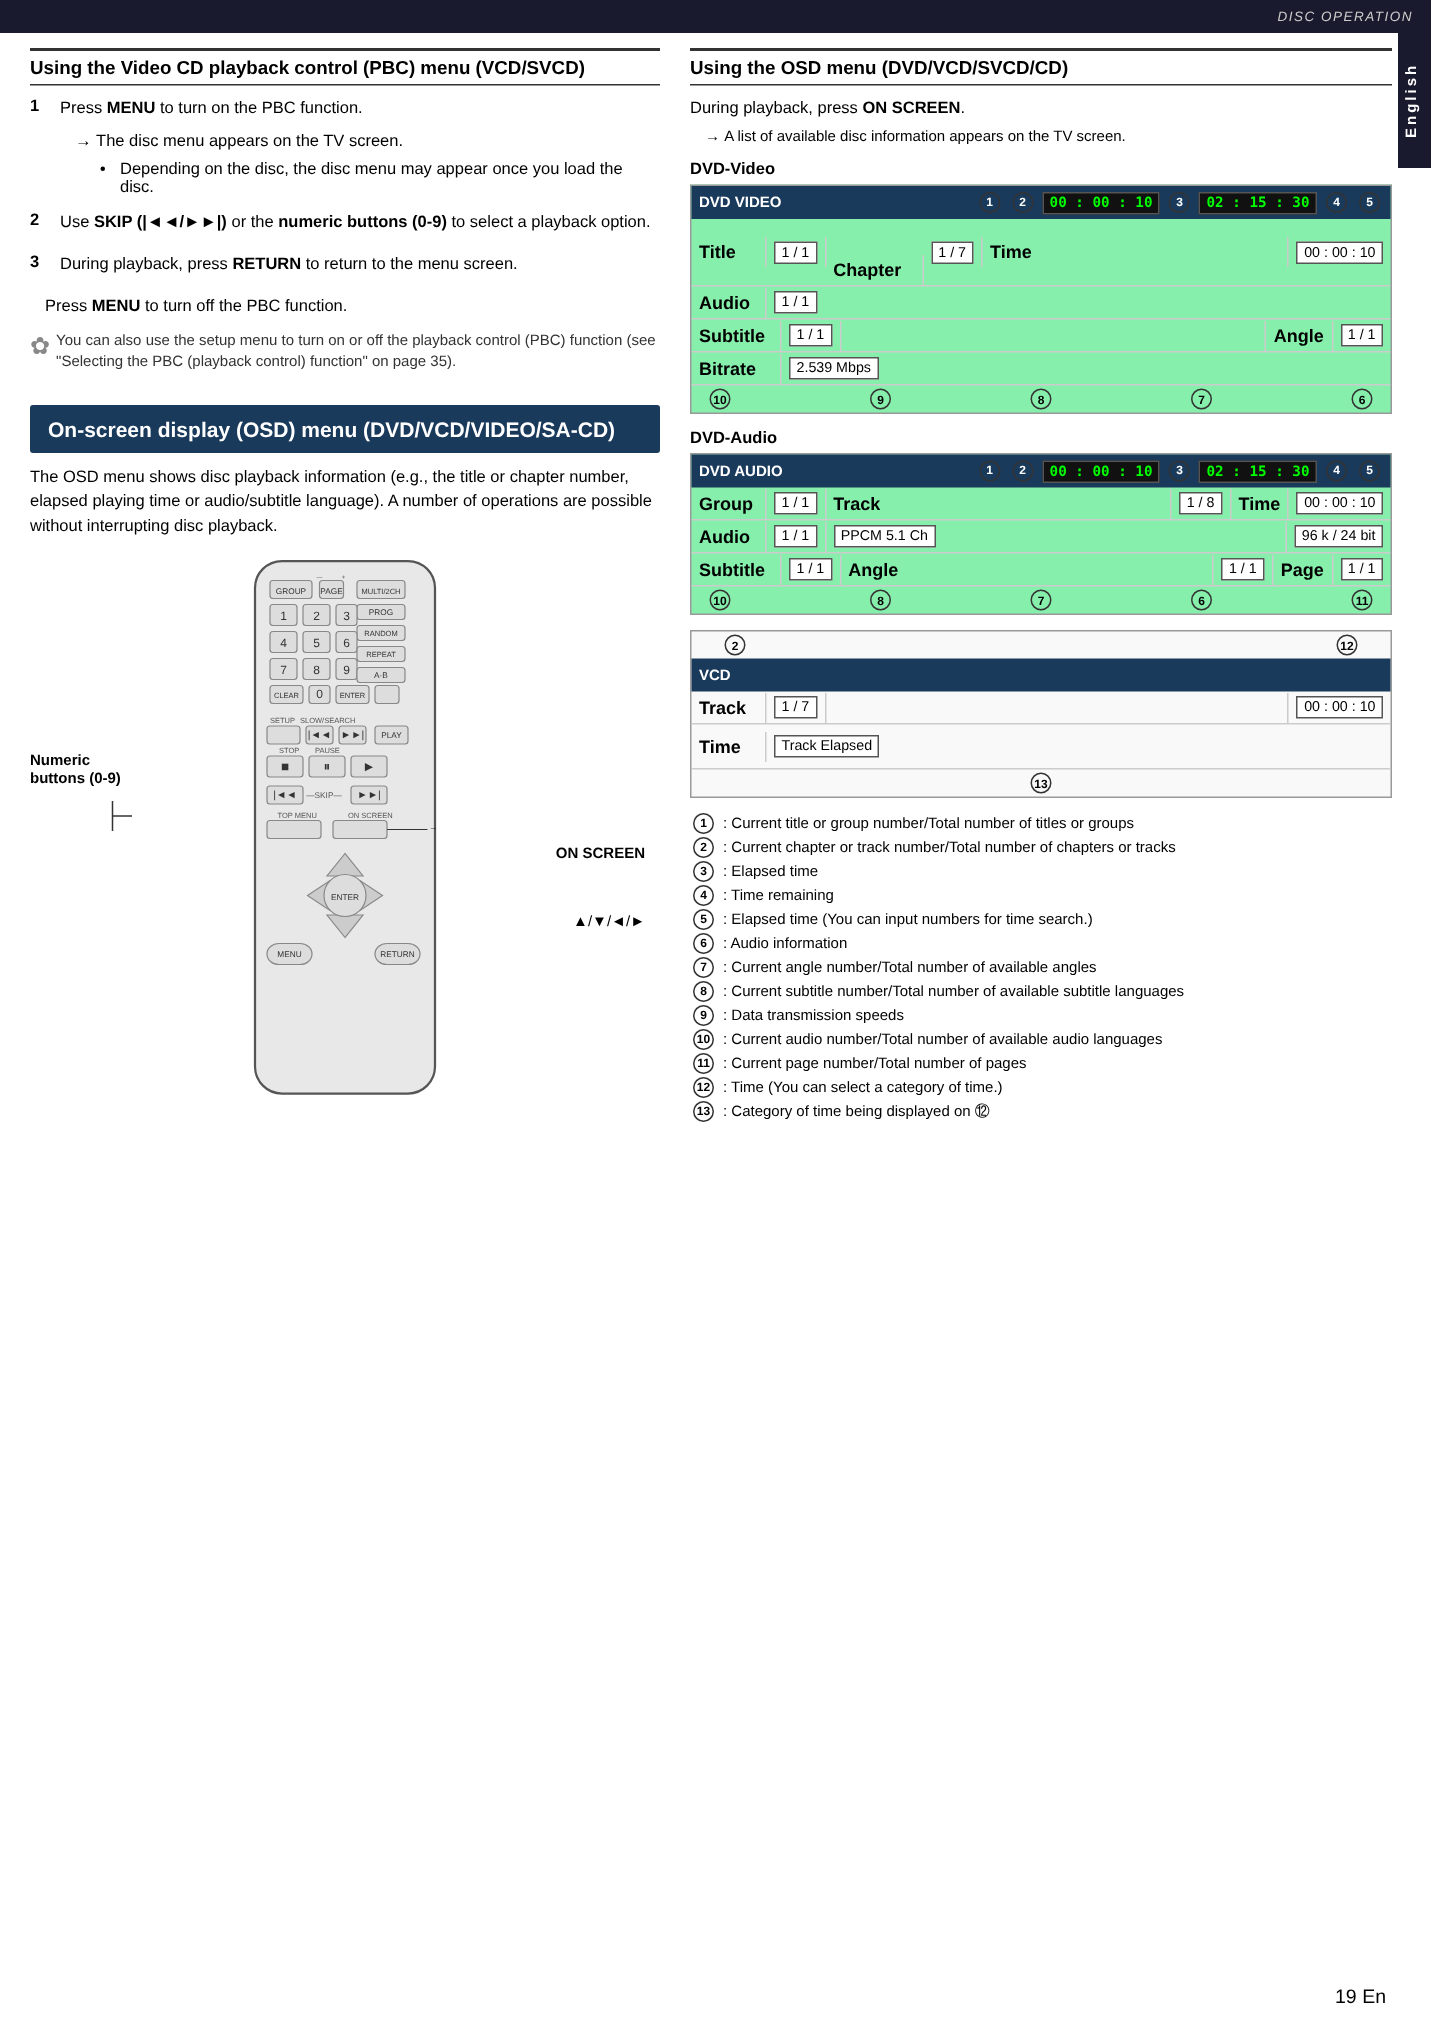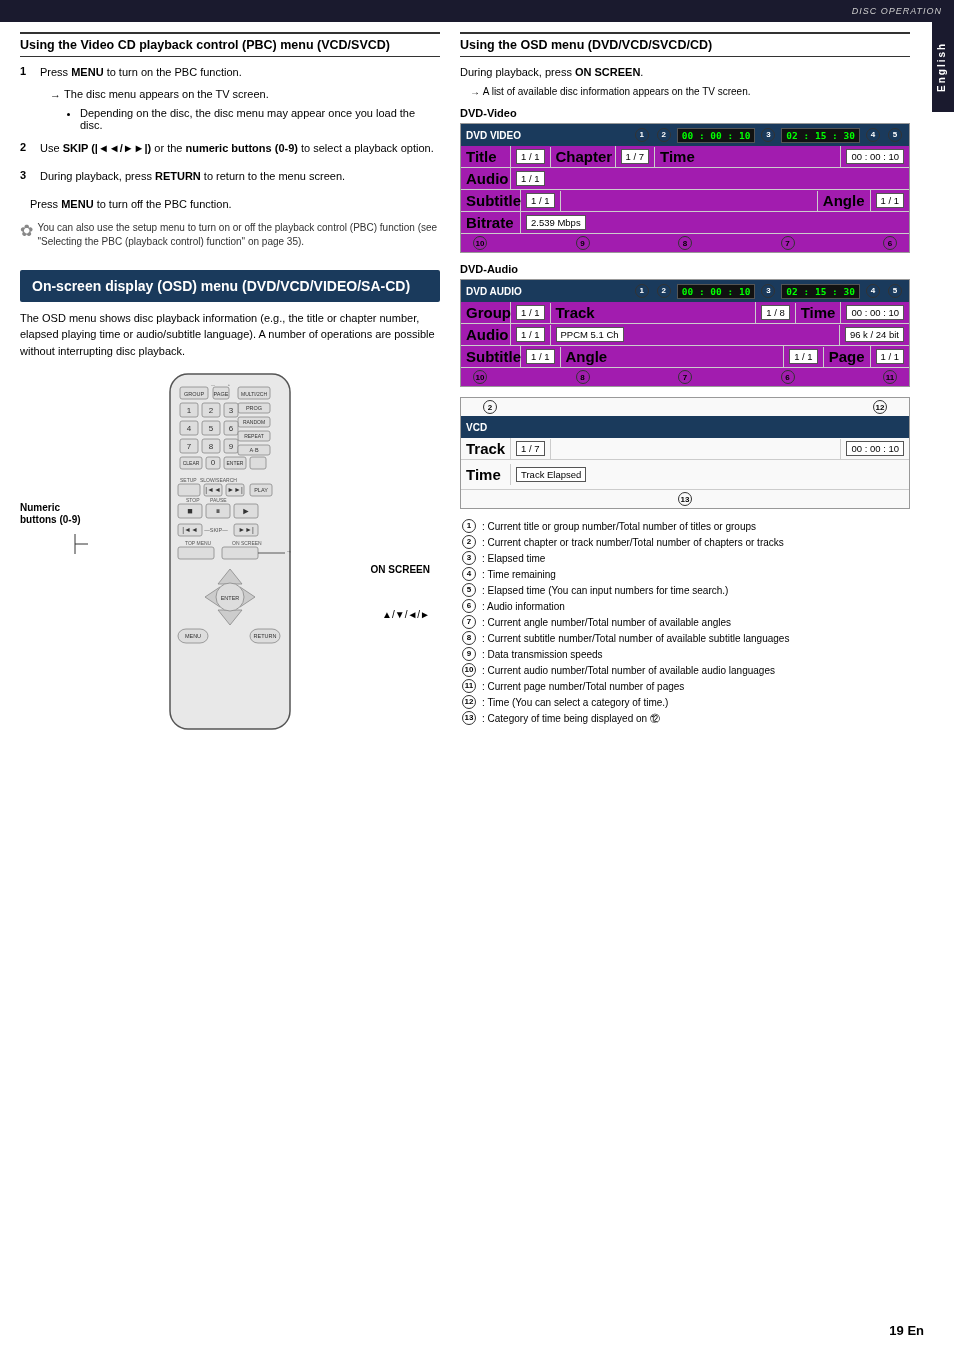--- a/index.html
+++ b/index.html
@@ -40,21 +40,21 @@
       color: #fff;
       font-size: 10px;
       font-weight: bold;
       text-align: center;
       padding: 8px 4px;
       letter-spacing: 2px;
       height: 90px;
     }
 
     .main-content {
-      padding: 10px 44px 10px 20px;
+      padding: 10px 26px 10px 20px;
       display: flex;
       gap: 20px;
     }
 
     .left-col {
       width: 420px;
       flex-shrink: 0;
     }
 
     .right-col {
@@ -109,21 +109,21 @@
       position: relative;
       margin-top: 10px;
       height: 370px;
     }
 
     
     .osd-diagram {
       border: 1px solid #999;
       margin-bottom: 10px;
       font-size: 10px;
-      background: #a21caf;
+      background: #86efac;
     }
     .osd-diagram-title {
       font-weight: bold;
       font-size: 11px;
       margin-bottom: 4px;
     }
     .osd-row {
       display: flex;
       align-items: center;
       border-bottom: 1px solid #ccc;
@@ -138,21 +138,21 @@
       align-items: center;
     }
     .osd-cell:last-child { border-right: none; }
     .osd-box {
       border: 1px solid #555;
       padding: 1px 4px;
       font-size: 9.5px;
       background: #fff;
     }
     .osd-label {
-      font-size: 15px;
+      font-size: 12px;
       font-weight: bold;
       text-align: center;
     }
     .osd-header-row {
       background: #1a3a5c;
       color: #fff;
       font-weight: bold;
       font-size: 10px;
       display: flex;
       align-items: center;
@@ -191,21 +191,21 @@
       margin: 0 auto;
       display: block;
     }
 
     
     .page-footer {
       position: absolute;
       bottom: 10px;
       right: 30px;
       font-size: 13px;
-      font-weight: bold;
+      font-weight: normal;
       margin-top: 24px;
     }
 
     
     .vcd-diagram {
       border: 1px solid #999;
       font-size: 10px;
       background: #f9f9f9;
     }
   </style>
@@ -406,21 +406,21 @@
           <span class="num-circ">5</span>
         </span>
       </div>
       <div class="osd-row">
         <div class="osd-cell" style="width:50px;">
             <span class="osd-label">Title</span>
           </div>
         <div class="osd-cell">
             <span class="osd-box">1 / 1</span>
           </div>
-        <div class="osd-cell" style="width:65px;">
+        <div class="osd-cell" style="width:65px;margin-top:24px;">
             <span class="osd-label">Chapter</span>
           </div>
         <div class="osd-cell">
             <span class="osd-box">1 / 7</span>
           </div>
         <div class="osd-cell" style="flex:1;">
             <span class="osd-label">Time</span>
           </div>
         <div class="osd-cell">
             <span class="osd-box">00 : 00 : 10</span>

